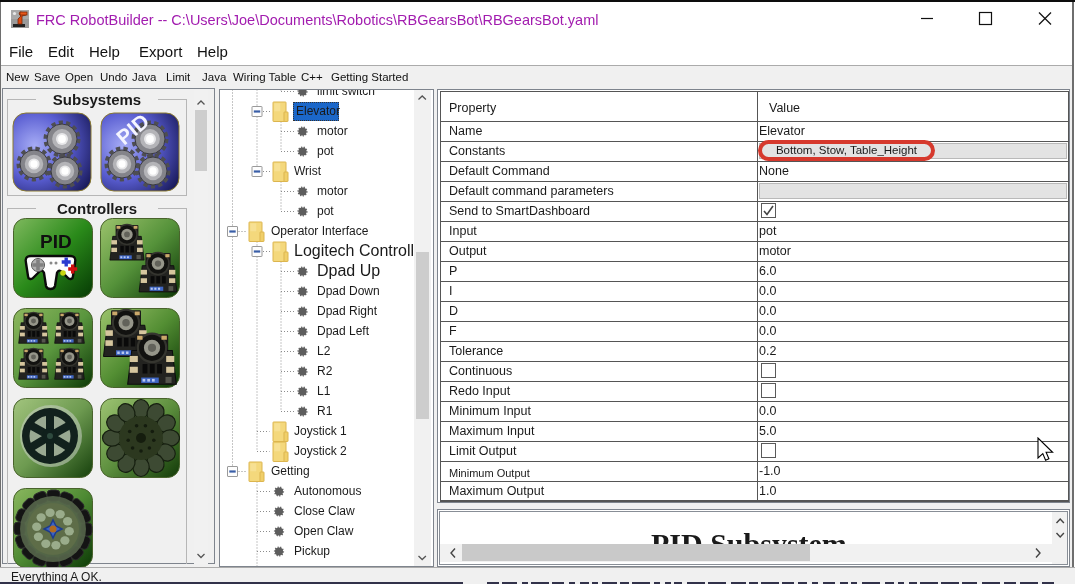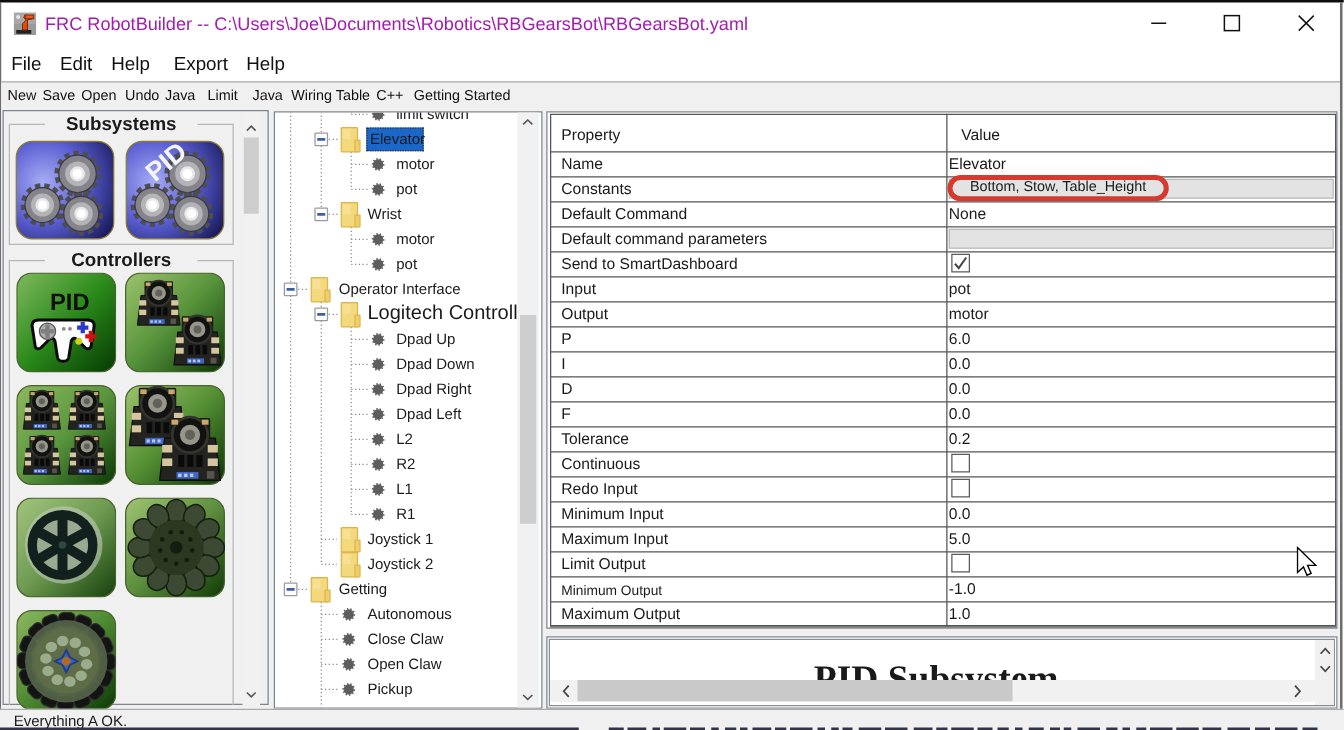--- a/index.html
+++ b/index.html
@@ -528,21 +528,21 @@
 <div class="abs" style="left:73.5px;top:12.0px;width:46px;height:19px;background:#1b67c9;outline:1px dotted #333;outline-offset:-1px"></div>
 <div class="lbl" style="left:97.5px;top:-6.5px;font-size:12px;line-height:16px">limit switch</div>
 <div class="lbl" style="left:76.5px;top:13.5px;font-size:12px;line-height:16px">Elevator</div>
 <div class="lbl" style="left:97.5px;top:33.5px;font-size:12px;line-height:16px">motor</div>
 <div class="lbl" style="left:97.5px;top:53.5px;font-size:12px;line-height:16px">pot</div>
 <div class="lbl" style="left:74.5px;top:73.5px;font-size:12px;line-height:16px">Wrist</div>
 <div class="lbl" style="left:97.5px;top:93.5px;font-size:12px;line-height:16px">motor</div>
 <div class="lbl" style="left:97.5px;top:113.5px;font-size:12px;line-height:16px">pot</div>
 <div class="lbl" style="left:51.5px;top:133.5px;font-size:12px;line-height:16px">Operator Interface</div>
 <div class="lbl" style="left:74.5px;top:153.5px;font-size:16px;line-height:16px">Logitech Controller</div>
-<div class="lbl" style="left:97.5px;top:173.5px;font-size:12px;line-height:16px">Dpad Up</div>
+<div class="lbl" style="left:97.5px;top:173.5px;font-size:16px;line-height:16px">Dpad Up</div>
 <div class="lbl" style="left:97.5px;top:193.5px;font-size:12px;line-height:16px">Dpad Down</div>
 <div class="lbl" style="left:97.5px;top:213.5px;font-size:12px;line-height:16px">Dpad Right</div>
 <div class="lbl" style="left:97.5px;top:233.5px;font-size:12px;line-height:16px">Dpad Left</div>
 <div class="lbl" style="left:97.5px;top:253.5px;font-size:12px;line-height:16px">L2</div>
 <div class="lbl" style="left:97.5px;top:273.5px;font-size:12px;line-height:16px">R2</div>
 <div class="lbl" style="left:97.5px;top:293.5px;font-size:12px;line-height:16px">L1</div>
 <div class="lbl" style="left:97.5px;top:313.5px;font-size:12px;line-height:16px">R1</div>
 <div class="lbl" style="left:74.5px;top:333.5px;font-size:12px;line-height:16px">Joystick 1</div>
 <div class="lbl" style="left:74.5px;top:353.5px;font-size:12px;line-height:16px">Joystick 2</div>
 <div class="lbl" style="left:51.5px;top:373.5px;font-size:12px;line-height:16px">Getting</div>

